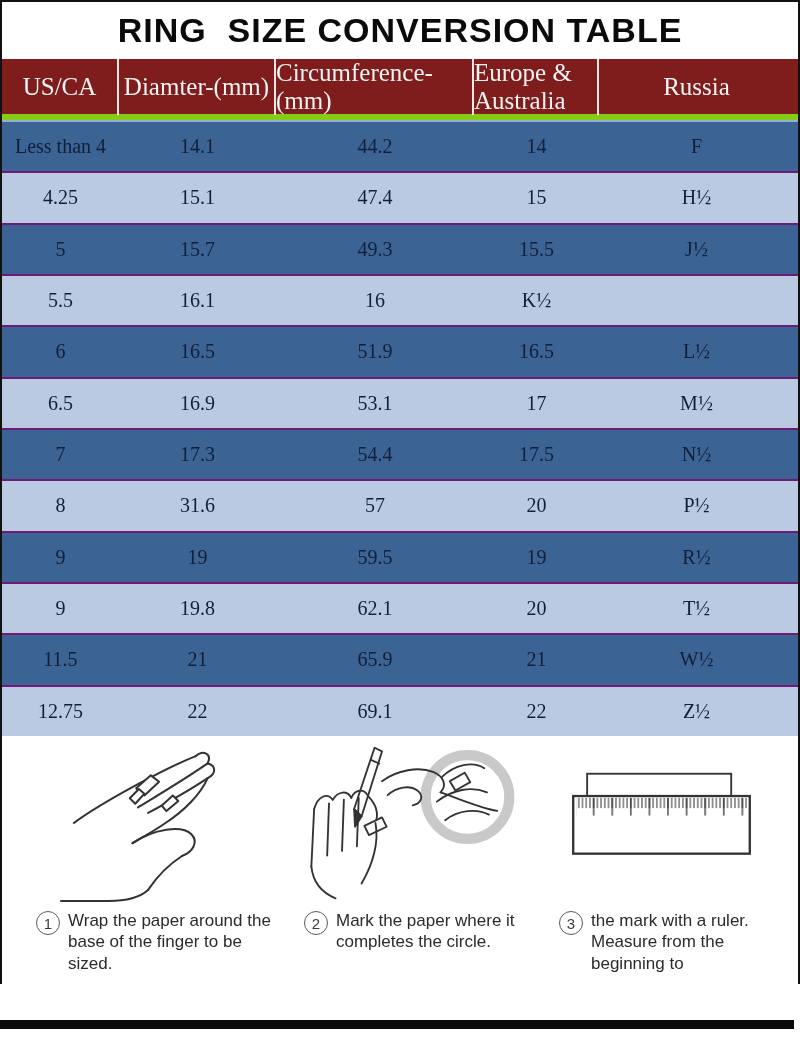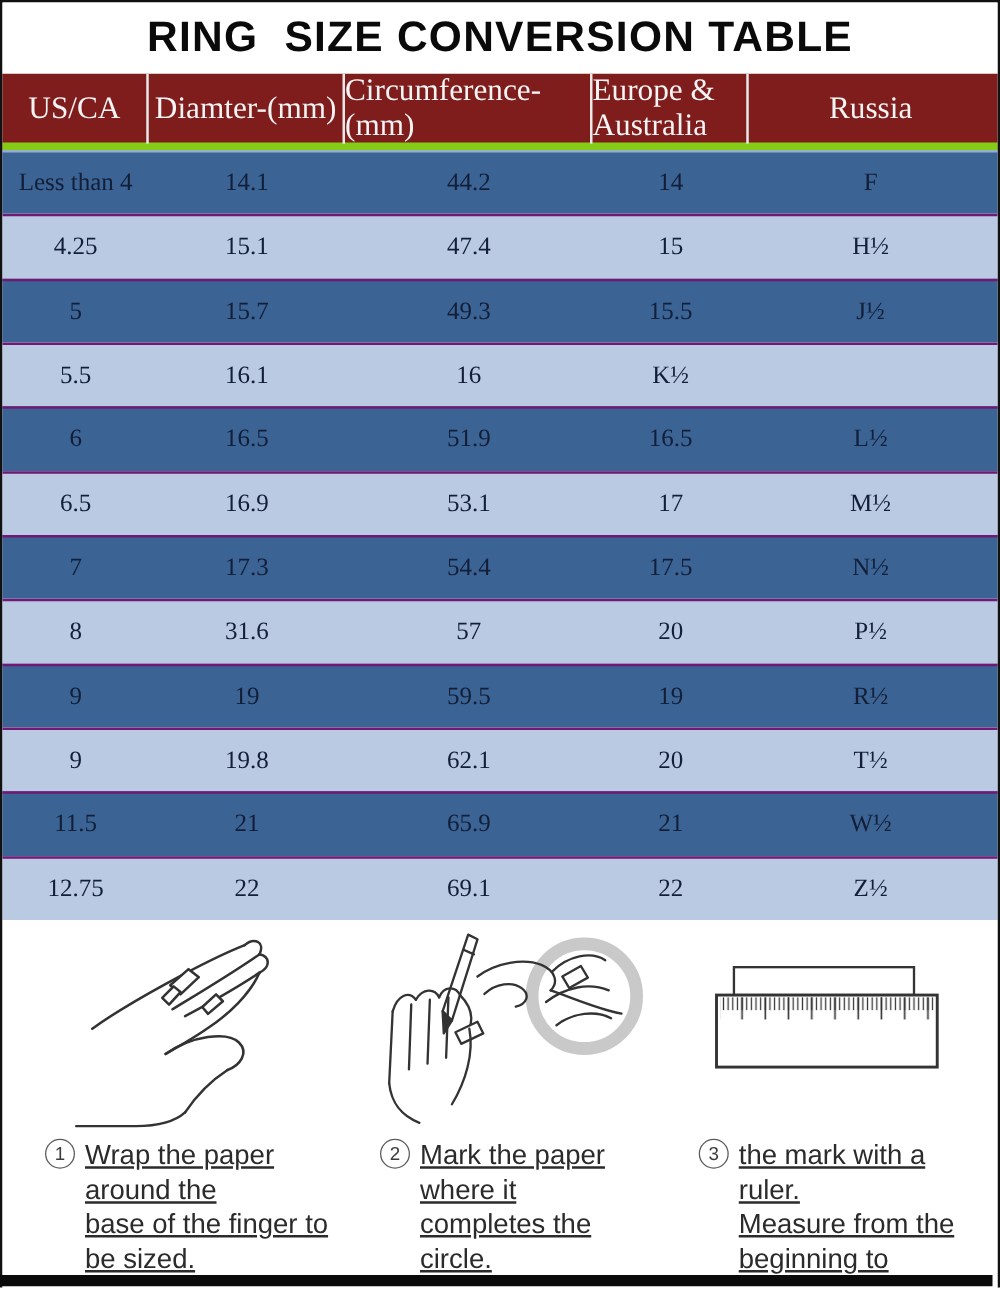--- a/index.html
+++ b/index.html
@@ -78,23 +78,22 @@
   .caption.c2{padding-left:30px;}
   .caption.c3{padding-left:30px;}
   .num-circle{
     flex:0 0 auto;
     width:22px;height:22px;border:1.5px solid #5a5a5a;border-radius:50%;
     display:flex;align-items:center;justify-content:center;
     font-size:15px;color:#3c3c3c;margin-top:1px;
     font-family:"Liberation Sans",sans-serif;
   }
   .cap-text{
-    font-size:22px;line-height:1.25;color:#2b2b2b;
-    font-family:"Liberation Sans",sans-serif;
-    text-decoration:underline;
+    font-size:17px;line-height:1.25;color:#2b2b2b;
+    font-family:"Liberation Sans",sans-serif;
   }
   .cap-text span{display:block;}
   .bottom-bar{
     position:absolute;left:0;top:1020px;
     width:794px;height:9px;background:#0a0a0a;
   }
   svg{display:block;}
 </style>
 </head>
 <body>

